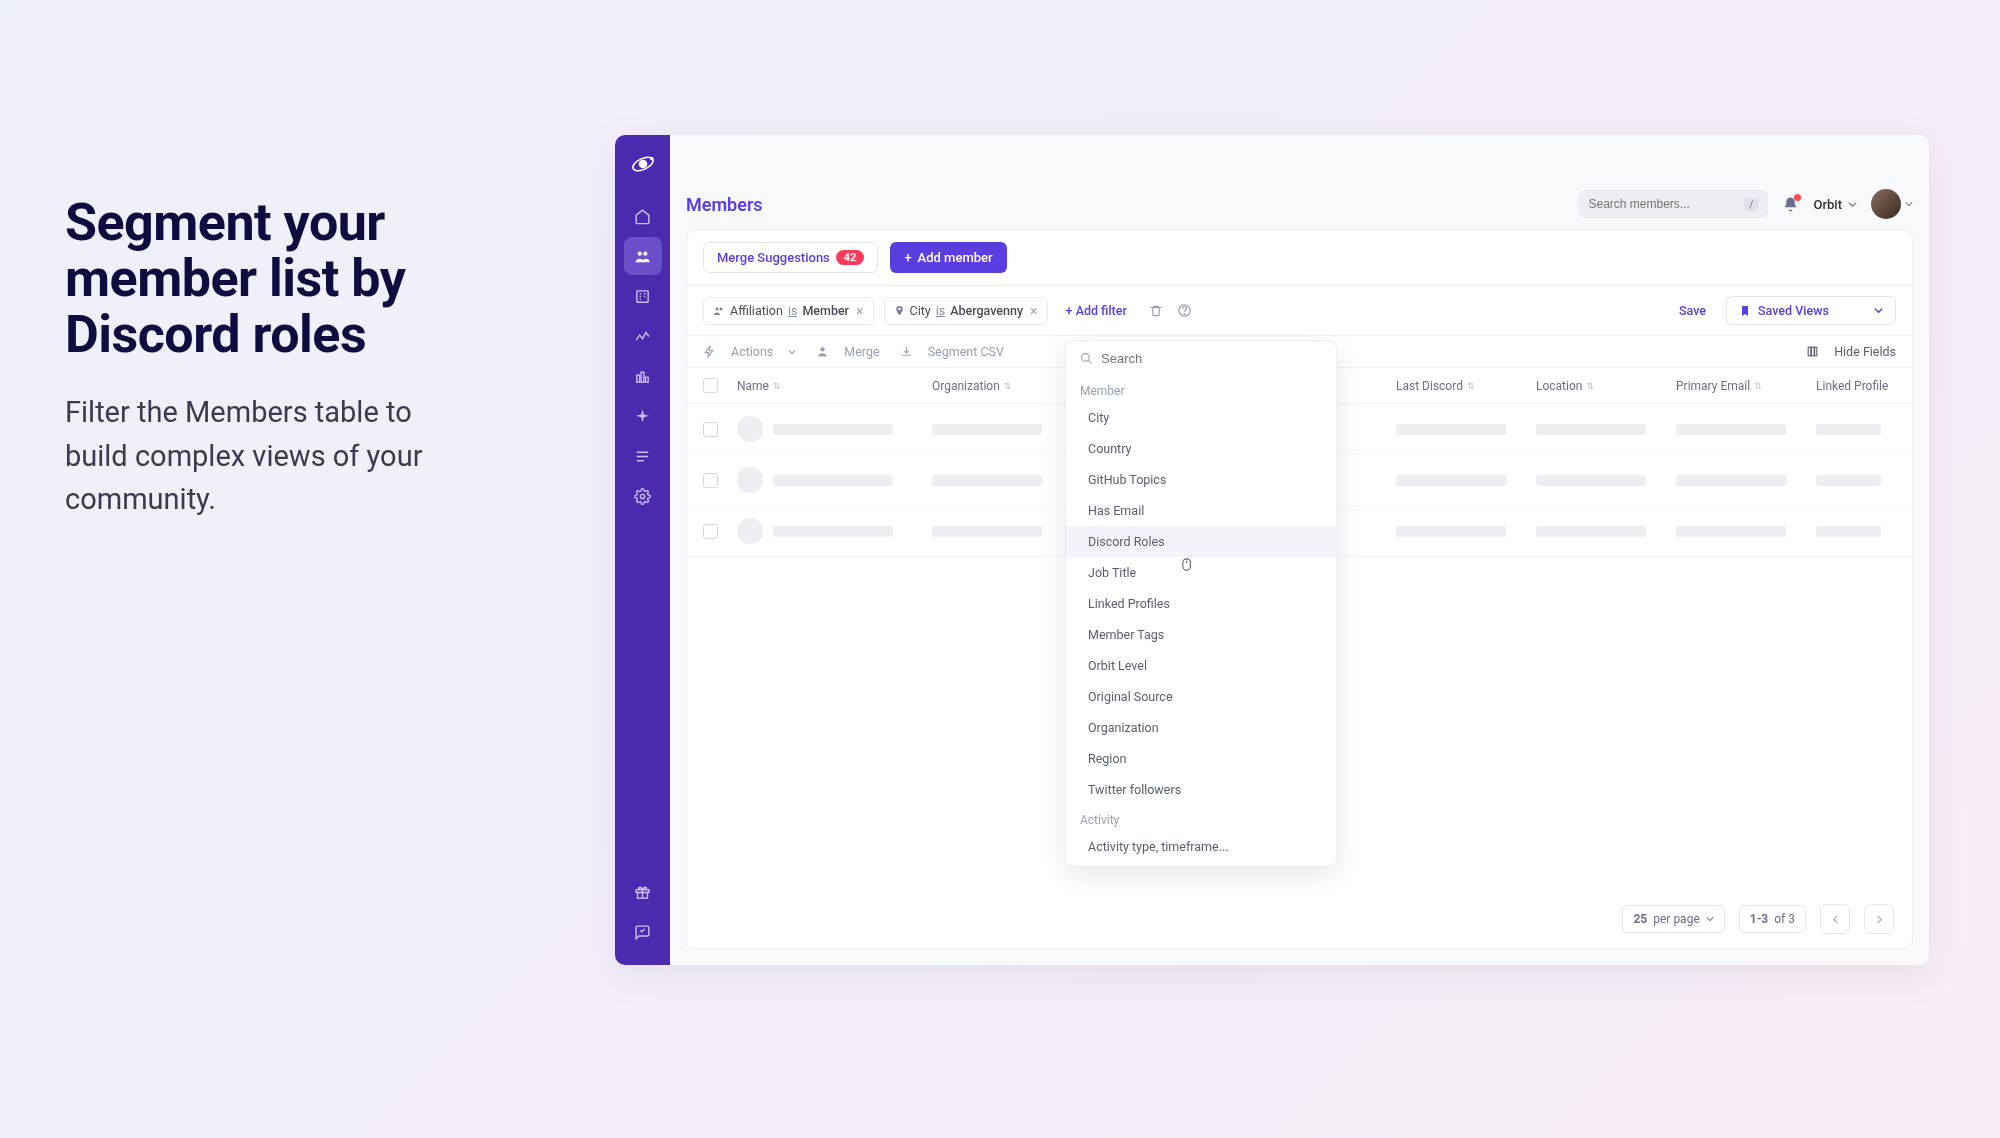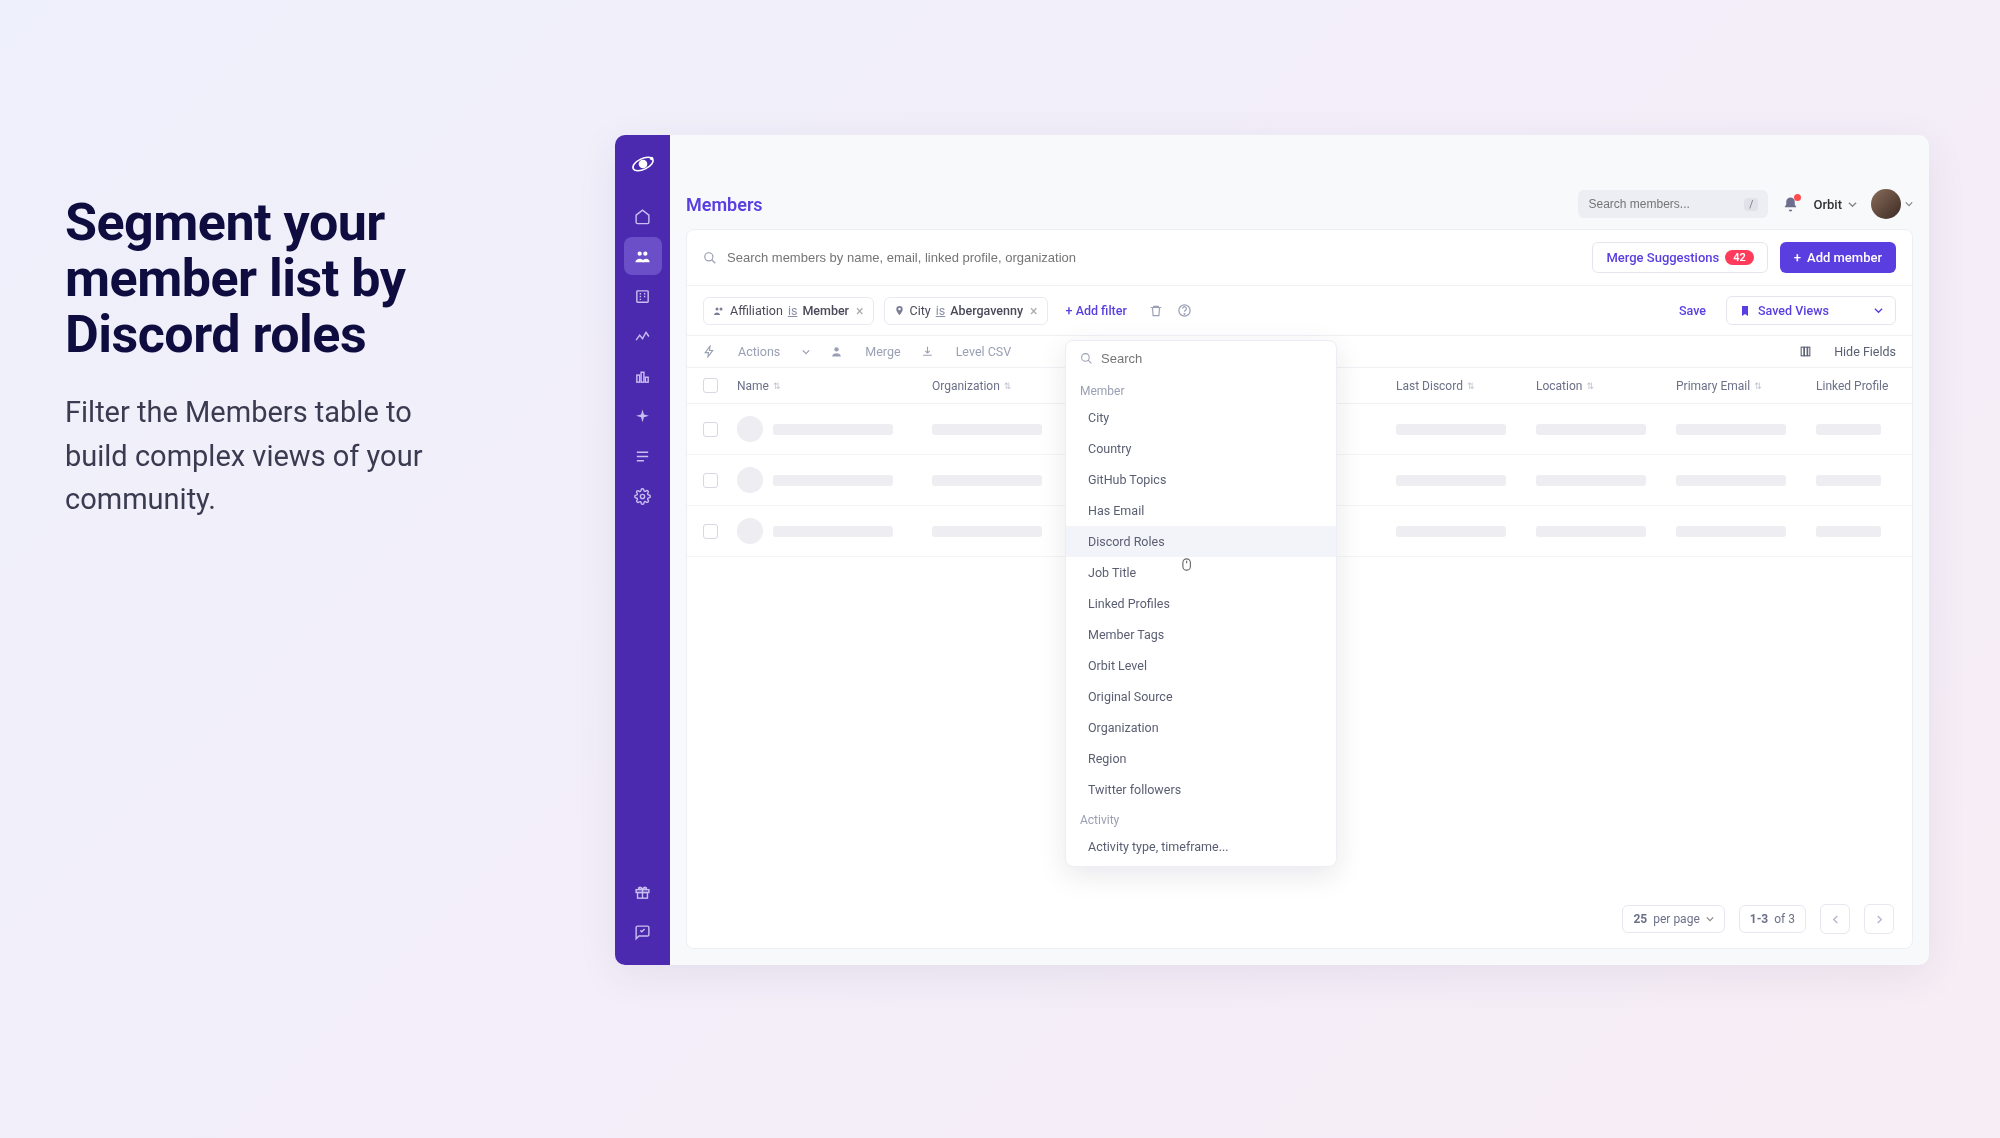--- a/index.html
+++ b/index.html
@@ -227,21 +227,21 @@
   justify-content: space-between;
 }
 .toolbar-row {
   display: flex; align-items: center;
   padding: 8px 16px;
   gap: 20px;
   font-size: 12.5px;
   color: #9aa0b4;
 }
 .tool-item {
-  display: flex; align-items: center; gap: 22px;
+  display: flex; align-items: center; gap: 15px;
   cursor: pointer;
   justify-content: space-between;
 }
 .toolbar-row .spacer { flex: 1; }
 .table-head {
   display: flex;
   border-top: 1px solid #f0f1f5;
   border-bottom: 1px solid #f0f1f5;
   padding: 10px 16px;
   font-size: 12px;
@@ -455,27 +455,20 @@
           <svg width="8" height="8" viewBox="0 0 10 10">
               <path d="M1 3l4 4 4-4" stroke="#888" stroke-width="1.5" fill="none"></path>
             </svg>
         </div>
       </div>
     </div>
 
     <div class="content-card">
 
       <div class="search-row">
-        <div class="search-members">
-          <svg width="14" height="14" viewBox="0 0 24 24" fill="none" stroke="#9aa0b4" stroke-width="2">
-              <circle cx="10" cy="10" r="7"></circle>
-              <path d="M21 21l-6-6"></path>
-            </svg>
-          <input placeholder="Search members by name, email, linked profile, organization" style="">
-        </div>
         <div class="btn btn-outline">
           <span>Merge Suggestions</span>
           <span class="badge-red">42</span>
         </div>
         <div class="btn btn-primary">
           <span>+</span>
           <span>Add member</span>
         </div>
       </div>
 
@@ -542,21 +535,21 @@
           <svg width="13" height="13" viewBox="0 0 24 24" fill="#9aa0b4">
               <circle cx="12" cy="8" r="4"></circle>
               <path d="M4 21c0-4 4-6 8-6s8 2 8 6z"></path>
             </svg>
           <span>Merge</span>
         </div>
         <div class="tool-item">
           <svg width="13" height="13" viewBox="0 0 24 24" fill="none" stroke="#9aa0b4" stroke-width="2">
               <path d="M12 3v12m0 0l-4-4m4 4l4-4M4 19h16"></path>
             </svg>
-          <span>Level CSV</span>
+          <span>Segment CSV</span>
         </div>
         <div class="spacer"></div>
         <div class="tool-item" style="color:#5a5e72;">
           <svg width="13" height="13" viewBox="0 0 24 24" fill="none" stroke="#5a5e72" stroke-width="2">
               <rect x="4" y="4" width="5" height="16"></rect>
               <rect x="10" y="4" width="5" height="16"></rect>
               <rect x="16" y="4" width="4" height="16"></rect>
             </svg>
           <span>Hide Fields</span>
         </div>

